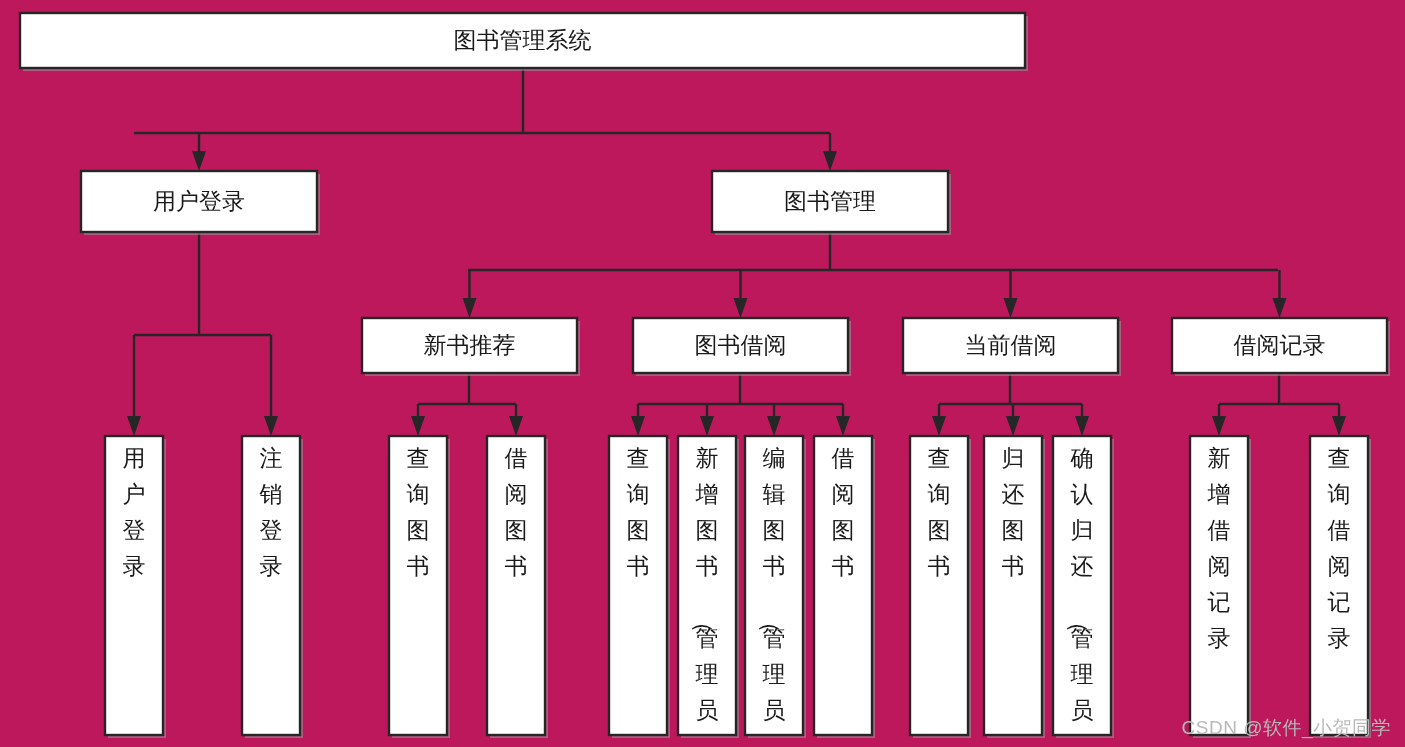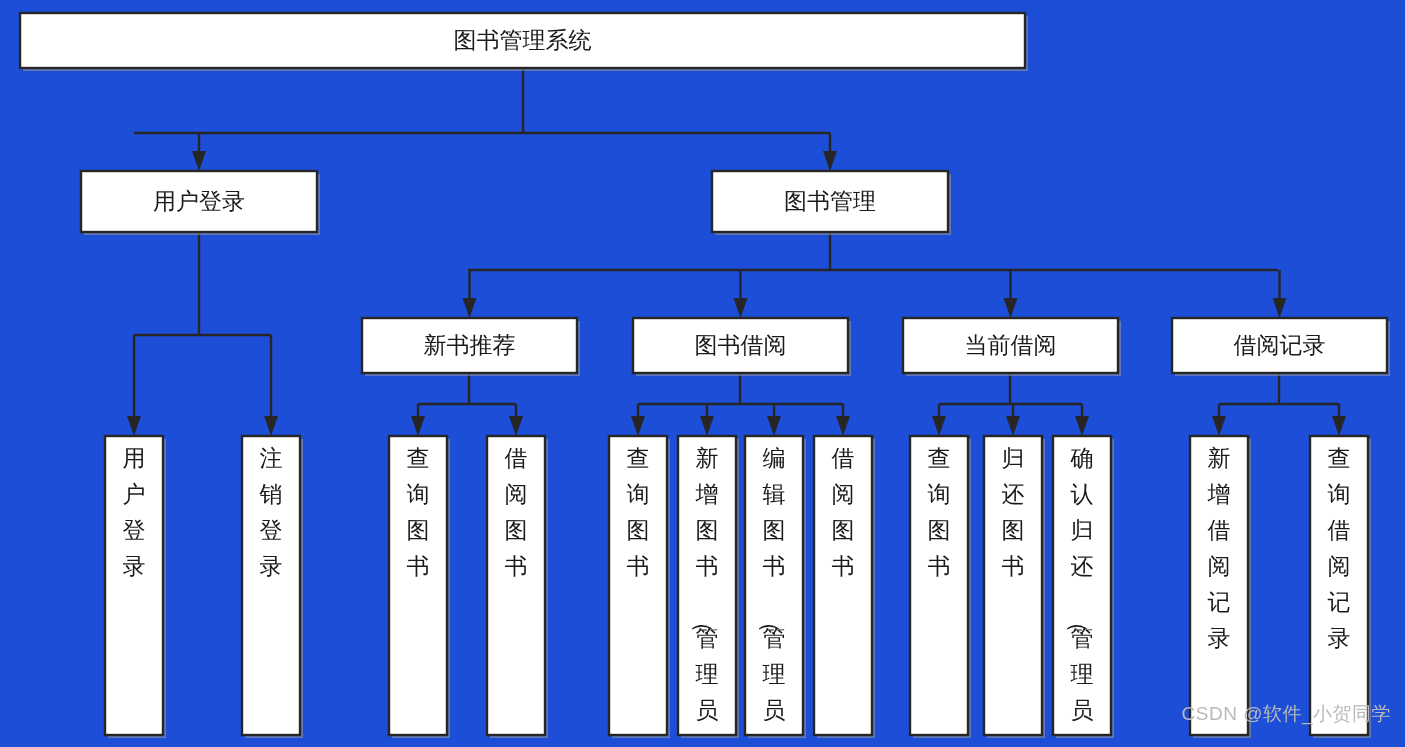--- a/index.html
+++ b/index.html
@@ -11,21 +11,21 @@
   body {
     width: 1405px;
     height: 747px;
     font-family: "Liberation Sans", "DejaVu Sans", sans-serif;
     overflow: hidden;
   }
   #diagram-root {
     position: relative;
     width: 1405px;
     height: 747px;
-    background: #1d4ed8;
+    background: #be185d;
   }
   svg.flow {
     position: absolute;
     left: 0;
     top: 0;
     width: 1405px;
     height: 747px;
     display: block;
   }
   .node-box {
@@ -56,21 +56,21 @@
   }
   .node-label-v {
     font-family: "Liberation Sans", "DejaVu Sans", sans-serif;
     font-size: 23px;
     fill: #1a1a1a;
     text-anchor: middle;
   }
   .watermark {
     position: absolute;
     right: 14px;
-    bottom: 20px;
+    bottom: 6px;
     font-family: "Liberation Sans", "DejaVu Sans", sans-serif;
     font-size: 19px;
     color: #b9b9b9;
     letter-spacing: 0.5px;
     white-space: nowrap;
     pointer-events: none;
   }
 </style>
 </head>
 <body>

